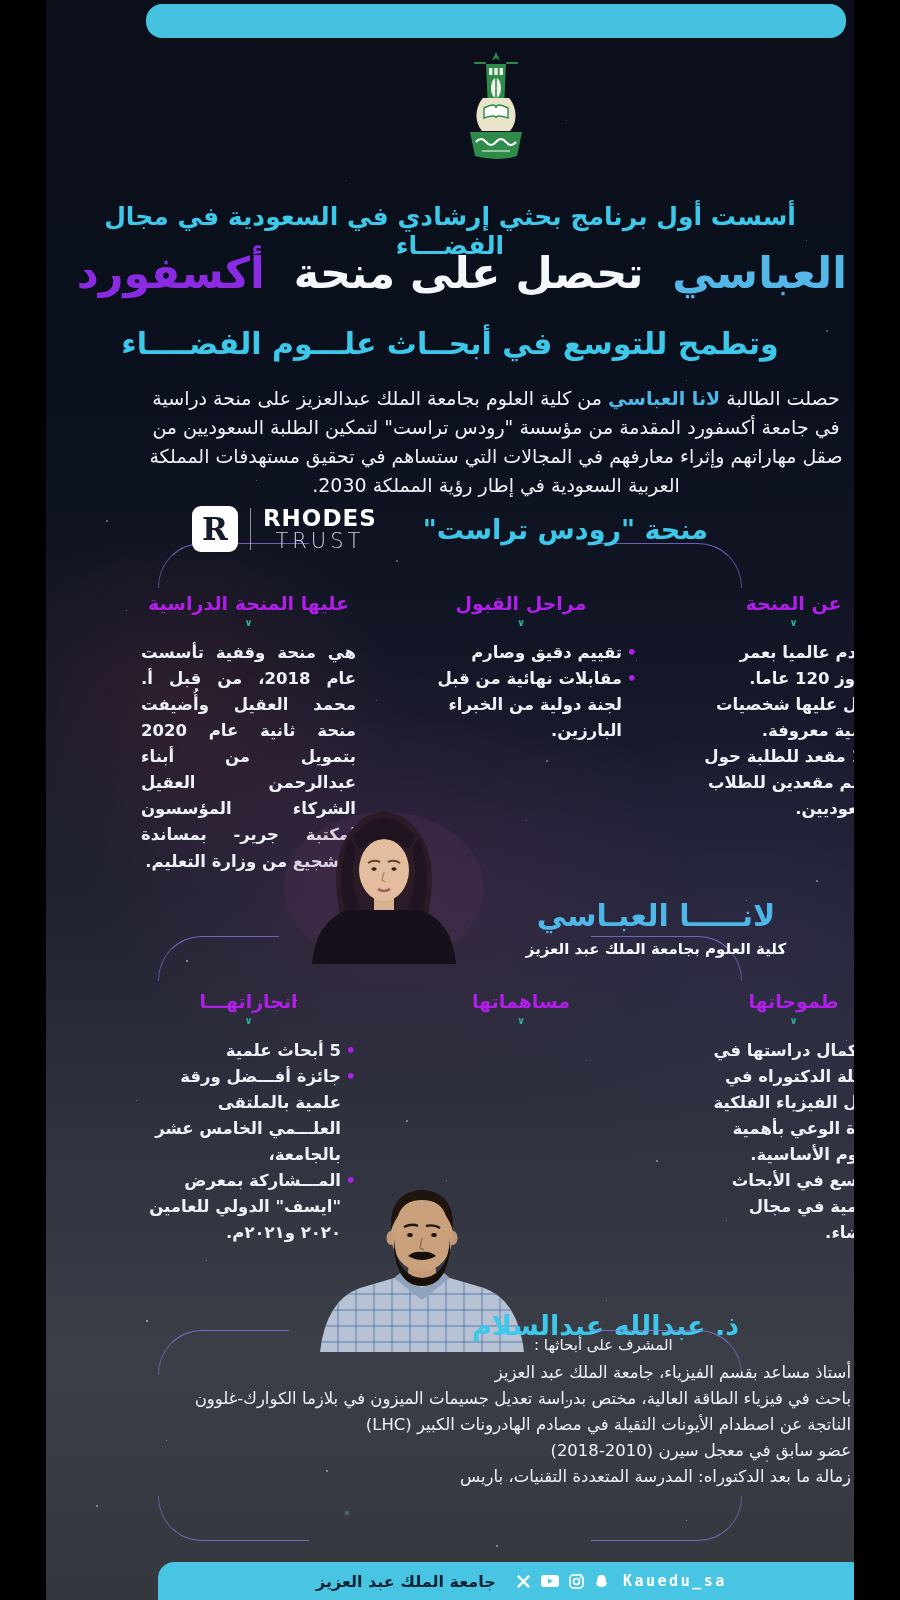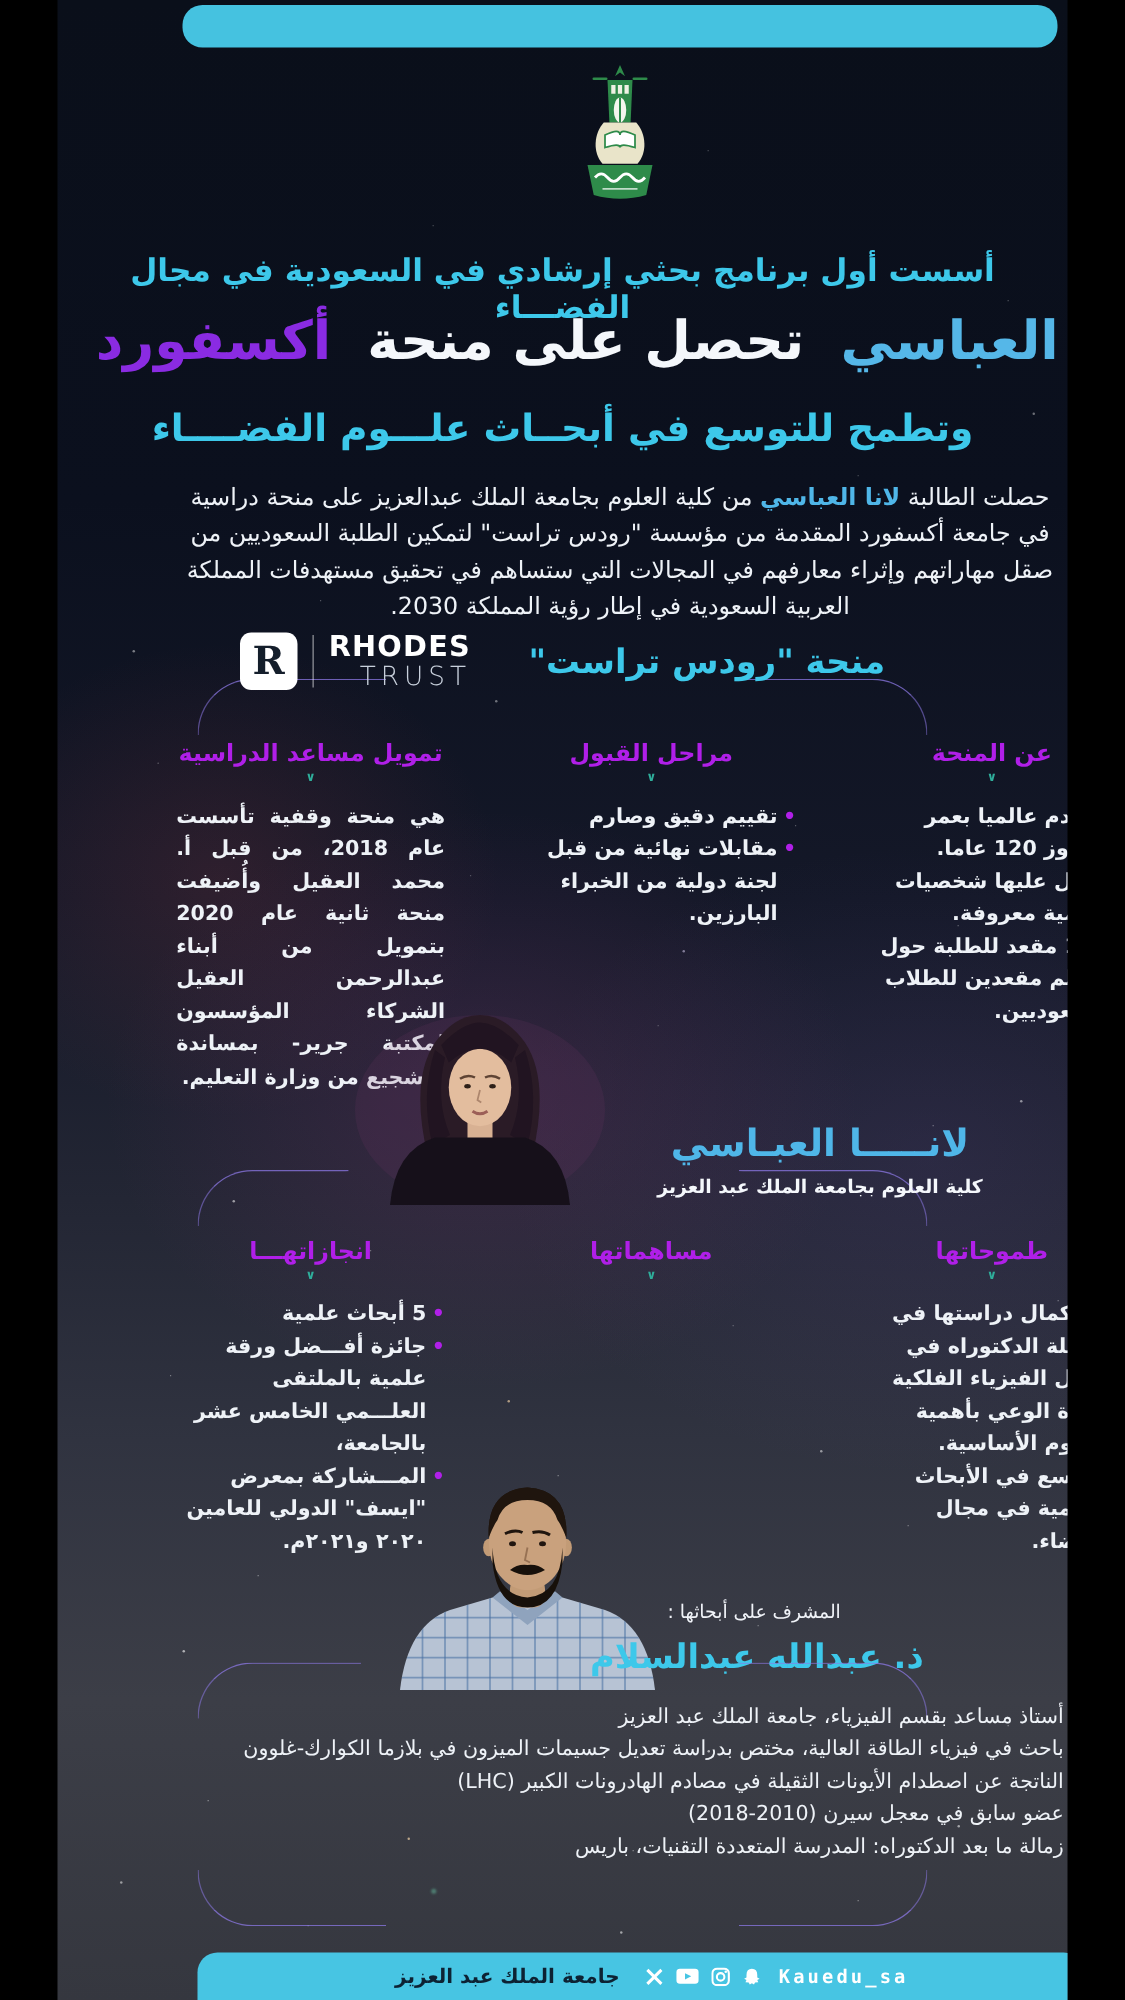--- a/index.html
+++ b/index.html
@@ -36,21 +36,21 @@
   .bracket.tl{border-top:1.5px solid rgba(140,120,230,.75);border-left:1.5px solid rgba(140,120,230,.55);border-top-left-radius:44px;}
   .bracket.tr{border-top:1.5px solid rgba(140,120,230,.75);border-right:1.5px solid rgba(140,120,230,.55);border-top-right-radius:44px;}
   .bracket.bl{border-bottom:1.5px solid rgba(140,120,230,.75);border-left:1.5px solid rgba(140,120,230,.55);border-bottom-left-radius:44px;}
   .bracket.br{border-bottom:1.5px solid rgba(140,120,230,.75);border-right:1.5px solid rgba(140,120,230,.55);border-bottom-right-radius:44px;}
 
   .rhodes-header{position:absolute;left:0;top:506px;width:100%;display:flex;align-items:center;justify-content:center;gap:46px;}
   .rhodes-logo{display:flex;align-items:center;gap:12px;}
   .r-mark{width:46px;height:46px;border-radius:9px;background:#ffffff;display:flex;align-items:center;justify-content:center;
     color:#141e2b;font-size:31px;font-weight:800;font-family:"DejaVu Serif",serif;}
   .r-div{width:1px;height:42px;background:rgba(255,255,255,.55);}
-  .r-text{line-height:1.05;text-align:right;}
+  .r-text{line-height:1.05;text-align:center;}
   .r-text .l1{font-size:23px;font-weight:700;letter-spacing:1px;color:#fff;}
   .r-text .l2{font-size:21px;font-weight:300;letter-spacing:4px;color:#c8d0dc;}
   .rhodes-title{direction:rtl;color:#3dc8ea;font-size:27px;font-weight:800;}
 
   .cols{position:absolute;left:95px;width:760px;display:flex;justify-content:space-between;direction:rtl;}
   .rhodes-cols{top:592px;} .student-cols{top:990px;}
   .col{display:flex;flex-direction:column;}
   .col.c0{width:215px;} .col.c1{width:232px;} .col.c2{width:215px;}
   .col-title{text-align:center;color:#b01fe8;font-size:19px;font-weight:800;direction:rtl;}
   .chev{text-align:center;color:#2fae9b;font-size:10px;line-height:1;margin-top:4px;font-weight:700;}
@@ -59,21 +59,21 @@
   .col-body li{position:relative;padding-right:15px;}
   .col-body li::before{content:"•";position:absolute;right:0;top:0;color:#b01fe8;}
   .col-body p{margin:0;text-align:justify;}
 
   .student-photo{position:absolute;left:236px;top:806px;}
   .student-title{position:absolute;left:420px;top:898px;width:380px;text-align:center;direction:rtl;}
   .student-name{color:#4fb6e8;font-size:30px;font-weight:800;}
   .student-college{margin-top:7px;color:#f4f7fb;font-size:15px;font-weight:700;}
 
   .supervisor-photo{position:absolute;left:250px;top:1178px;}
-  .sup-label{position:absolute;left:488px;top:1280px;direction:rtl;font-size:15px;color:#f0f3f8;}
+  .sup-label{position:absolute;left:488px;top:1336px;direction:rtl;font-size:15px;color:#f0f3f8;}
   .sup-name{position:absolute;right:115px;top:1310px;direction:rtl;color:#3dc8ea;font-size:27px;font-weight:800;}
   .bio{position:absolute;left:95px;top:1360px;width:710px;direction:rtl;text-align:right;
     font-size:16.5px;line-height:1.52;color:#eef2f7;}
   .bio div{margin-bottom:1px;}
 
   .footer-bar{position:absolute;left:112px;top:1562px;width:676px;height:38px;background:#47c5e3;border-radius:16px 16px 0 0;padding-left:33px;}
   .footer-uni{position:absolute;left:158px;top:50%;transform:translateY(-50%);direction:rtl;
     color:#0d2233;font-size:16px;font-weight:800;white-space:nowrap;}
   .footer-social{position:absolute;left:358px;top:50%;transform:translateY(-50%);display:flex;align-items:center;gap:10px;}
   .footer-social svg{display:block;}
@@ -151,21 +151,21 @@
       <div class="col-title">مراحل القبول</div>
       <div class="chev">∨</div>
       <div class="col-body">
           <ul>
         <li>تقييم دقيق وصارم</li>
         <li>مقابلات نهائية من قبل لجنة دولية من الخبراء البارزين.</li>
       </ul>
         </div>
     </div>
     <div class="col c2">
-      <div class="col-title">تمويل مساعد الدراسية</div>
+      <div class="col-title">عليها المنحة الدراسية</div>
       <div class="chev">∨</div>
       <div class="col-body">
           <p>هي منحة وقفية تأسست عام 2018، من قبل أ. محمد العقيل وأُضيفت منحة ثانية عام 2020 بتمويل من أبناء عبدالرحمن العقيل الشركاء المؤسسون لمكتبة جرير- بمساندة وتشجيع من وزارة التعليم.</p>
         </div>
     </div>
   </div>
 
   <svg class="student-photo" width="204" height="158" viewBox="0 0 204 158">
     <ellipse cx="102" cy="82" rx="100" ry="76" fill="rgba(120,58,108,.16)"></ellipse>
     <path d="M60 118 Q46 58 66 28 Q82 6 102 6 Q122 6 138 28 Q158 58 144 118 Q128 134 102 134 Q76 134 60 118 Z" fill="#2a1b26"></path>

